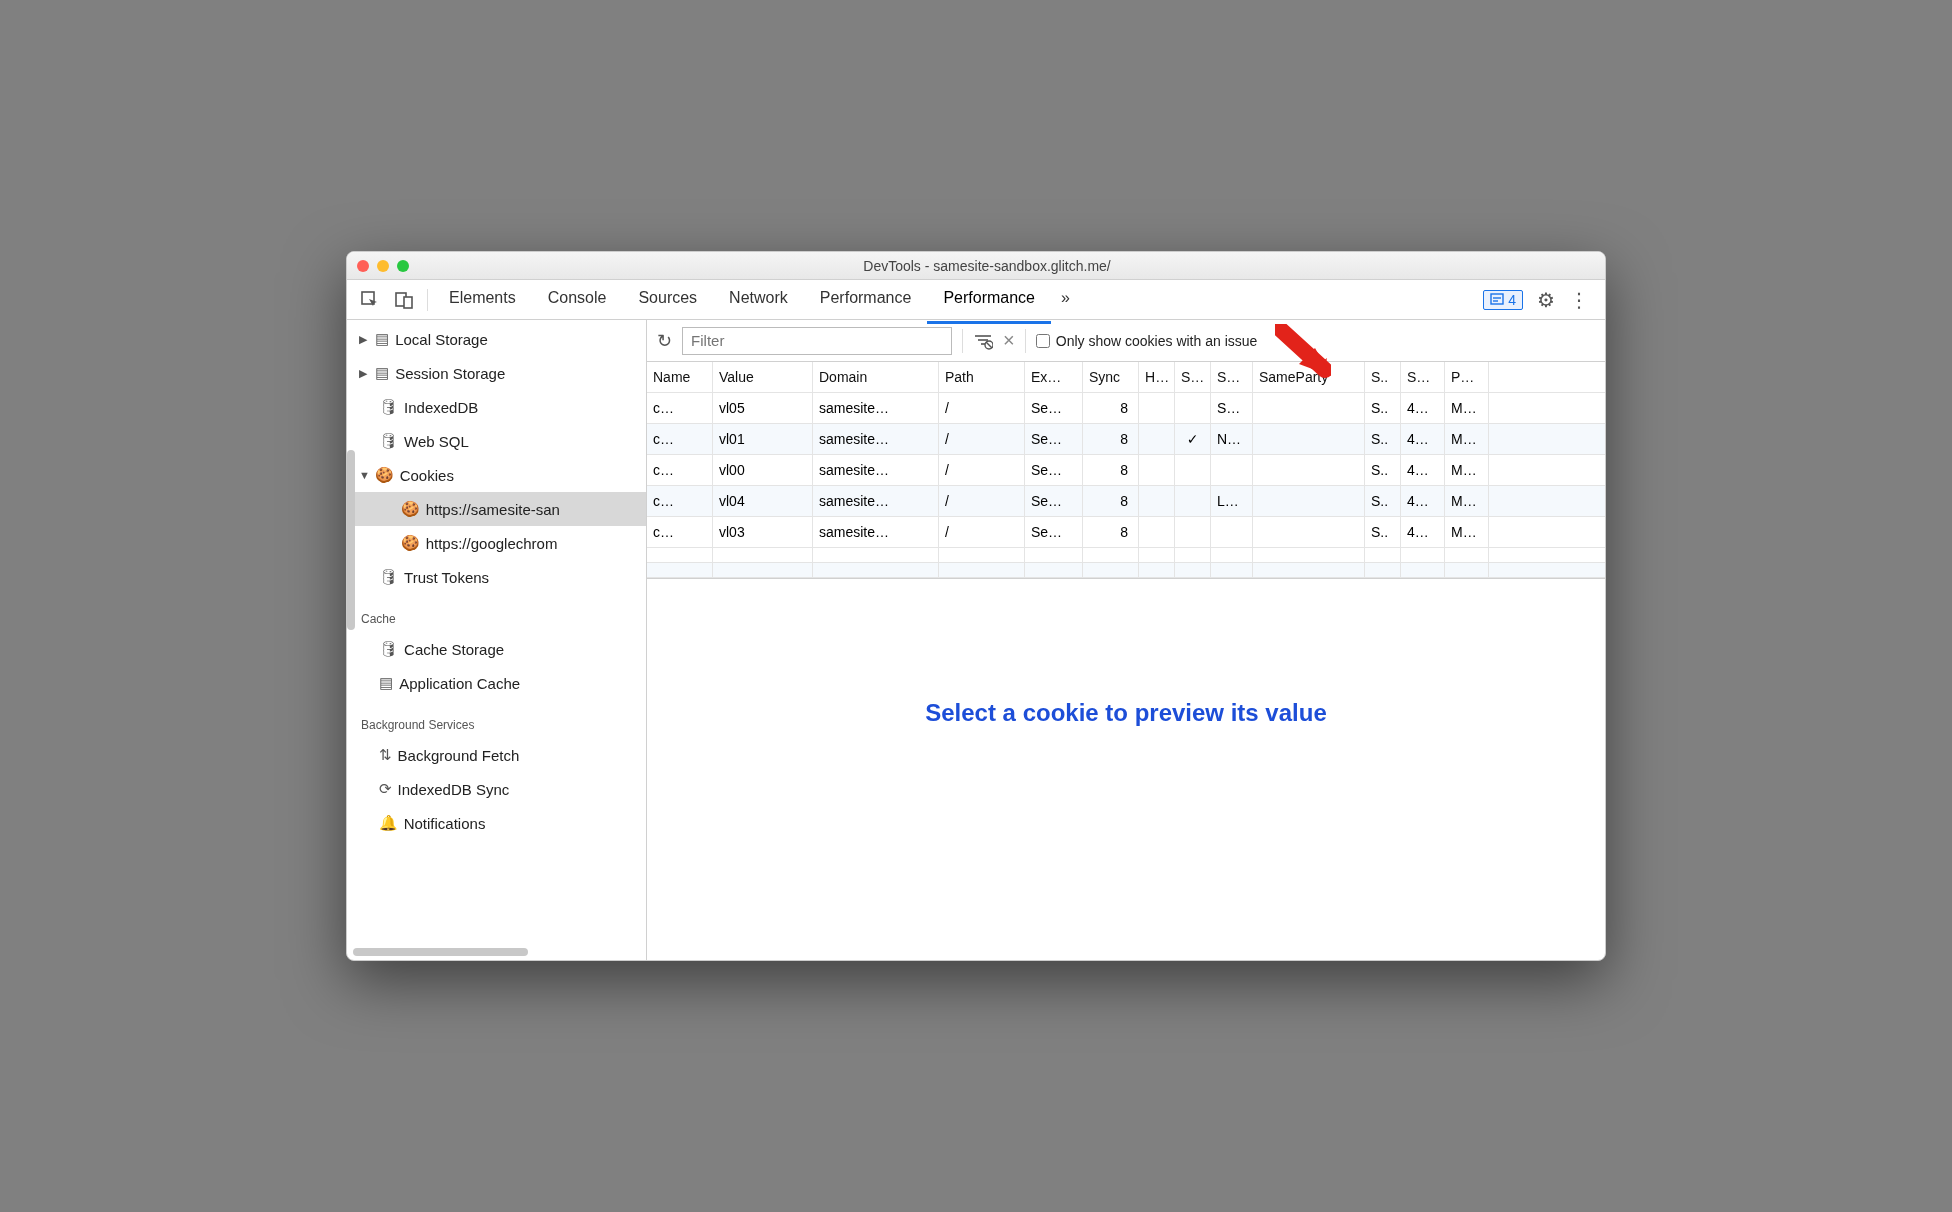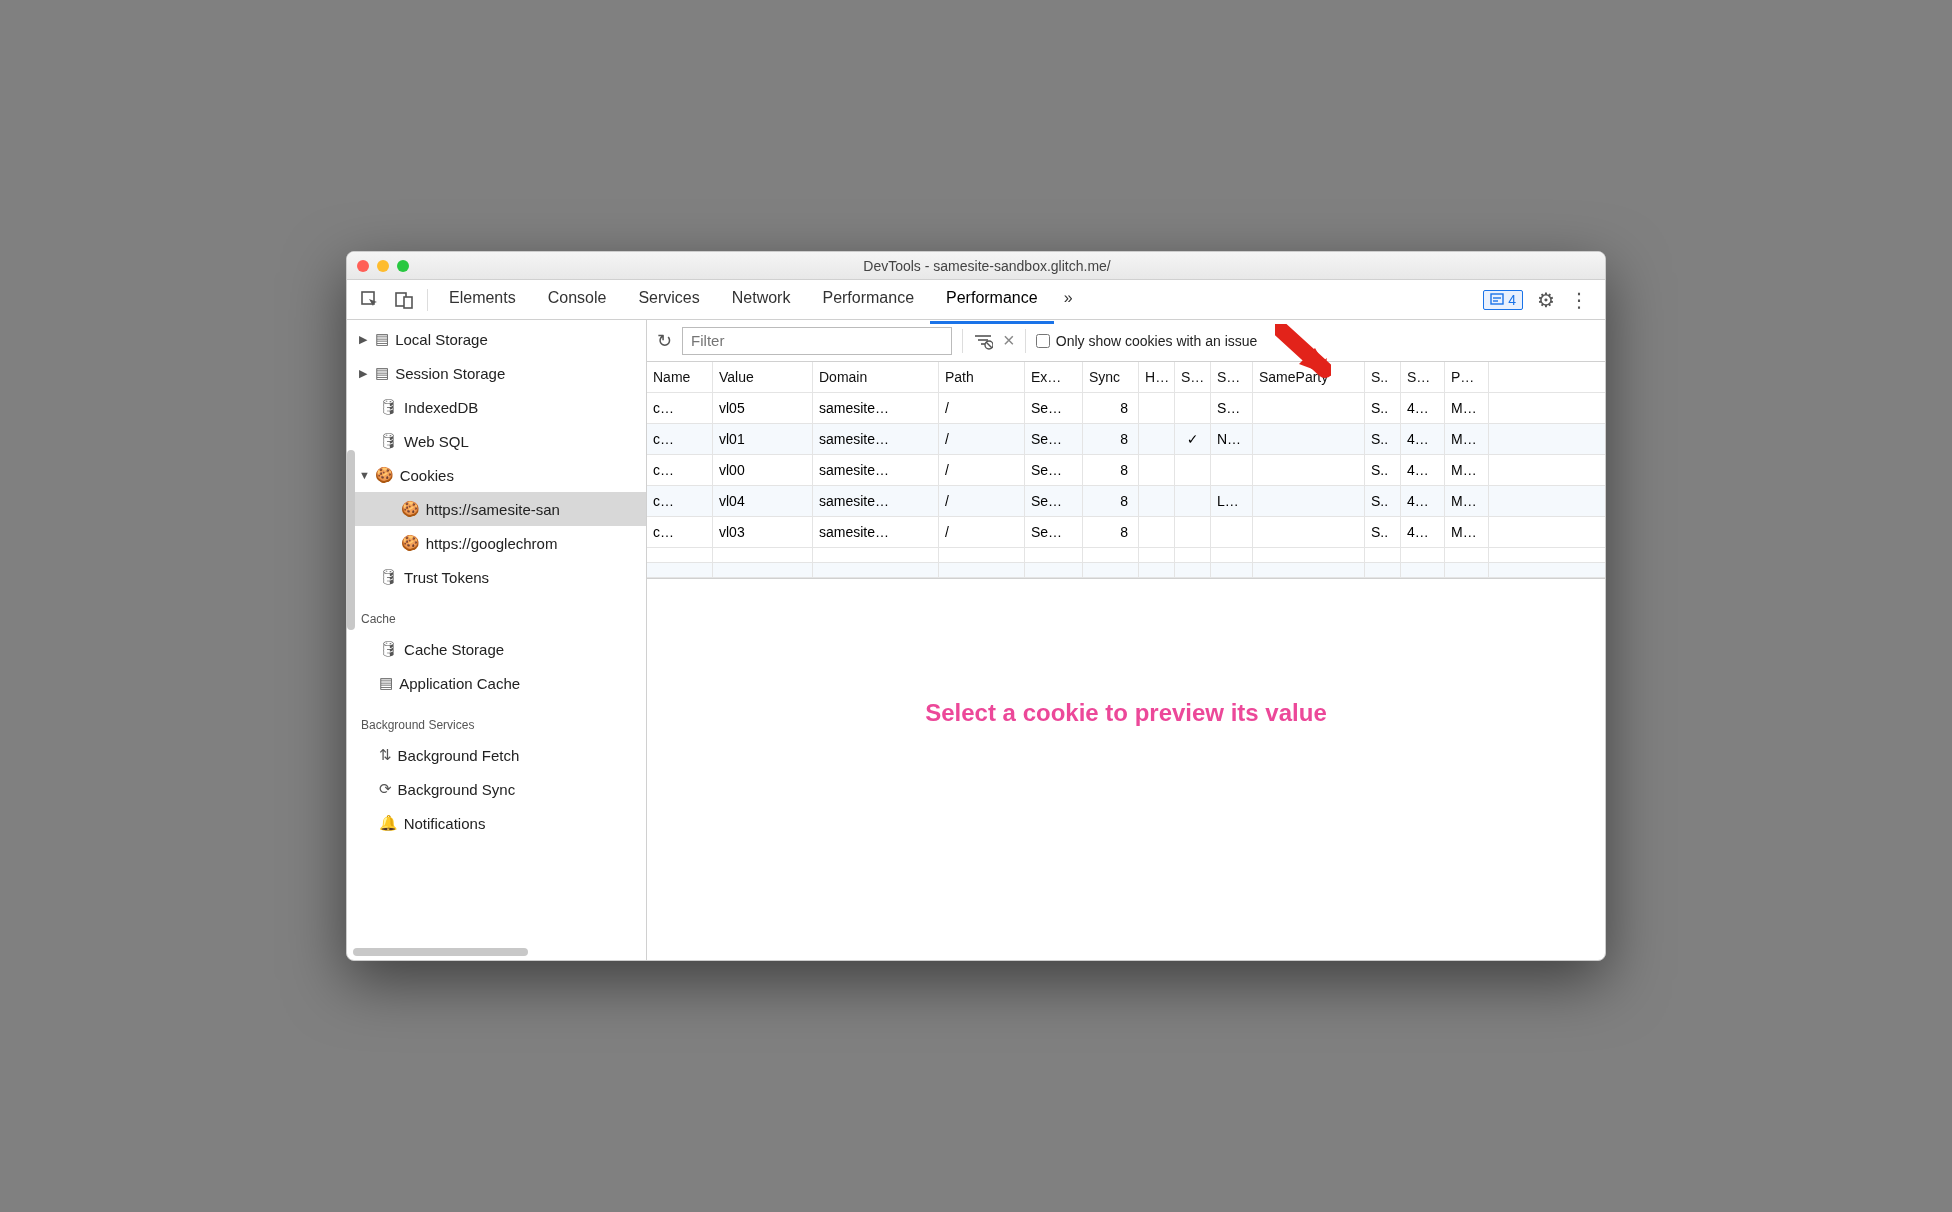--- a/index.html
+++ b/index.html
@@ -39,21 +39,21 @@
   .chk-row{display:flex;align-items:center;gap:6px;font-size:14px;color:#222;}
   .grid{border-bottom:1px solid #d0d0d0;}
   .grid-head,.grid-row{display:grid;grid-template-columns:66px 100px 126px 86px 58px 56px 36px 36px 42px 112px 36px 44px 44px;border-bottom:1px solid #e4e4e4;font-size:14px;}
   .grid-head{color:#111;}
   .grid-head>div,.grid-row>div{padding:7px 6px;border-right:1px solid #e4e4e4;white-space:nowrap;overflow:hidden;text-overflow:ellipsis;}
   .grid-head>div{font-weight:400;}
   .grid-row.alt{background:#f5f9fd;}
   .grid-row .c-size{text-align:right;padding-right:10px;}
   .grid-row .c-sec{text-align:center;}
   .preview{flex:1;display:flex;align-items:flex-start;justify-content:center;padding-top:120px;}
-  .preview-text{font-size:24px;font-weight:700;color:#ec4899;}
+  .preview-text{font-size:24px;font-weight:700;color:#1d4ed8;}
   .arrow{position:absolute;top:4px;left:628px;width:56px;height:54px;pointer-events:none;}
   svg{display:block;}
 </style>
 </head>
 <body>
 
 <div class="window">
   <div class="titlebar">
     <div class="traffic">
       <div class="dot red"></div>
@@ -74,21 +74,21 @@
       <svg width="20" height="20" viewBox="0 0 20 20">
           <rect x="2" y="3" width="10" height="13" fill="none" stroke="#555" stroke-width="1.6"></rect>
           <rect x="10" y="7" width="8" height="11" fill="#fff" stroke="#555" stroke-width="1.6"></rect>
         </svg>
     </div>
     <div class="tabicon" style="width:12px">
         <div style="width:1px;height:22px;background:#ddd"></div>
       </div>
     <div class="tab">Elements</div>
     <div class="tab">Console</div>
-    <div class="tab">Services</div>
+    <div class="tab">Sources</div>
     <div class="tab">Network</div>
     <div class="tab">Performance</div>
     <div class="tab active">Performance</div>
     <div class="tab" style="padding:0 10px">»</div>
     <div class="tabs-right">
       <div class="issues">
         <svg width="14" height="14" viewBox="0 0 14 14">
             <rect x="1" y="1" width="12" height="10" fill="none" stroke="#1a73e8" stroke-width="1.4"></rect>
             <line x1="3" y1="5" x2="11" y2="5" stroke="#1a73e8" stroke-width="1.4"></line>
             <line x1="3" y1="8" x2="8" y2="8" stroke="#1a73e8" stroke-width="1.4"></line>
@@ -152,21 +152,21 @@
           <span>Application Cache</span>
         </div>
 
         <div class="section-h">Background Services</div>
         <div class="tree-row sub" style="padding-left:32px">
           <span class="icon">⇅</span>
           <span>Background Fetch</span>
         </div>
         <div class="tree-row sub" style="padding-left:32px">
           <span class="icon">⟳</span>
-          <span>Background Sync</span>
+          <span>IndexedDB Sync</span>
         </div>
         <div class="tree-row sub" style="padding-left:32px">
           <span class="icon">🔔</span>
           <span>Notifications</span>
         </div>
       </div>
       <div class="side-hscroll"></div>
     </div>
 
     <div class="main">

